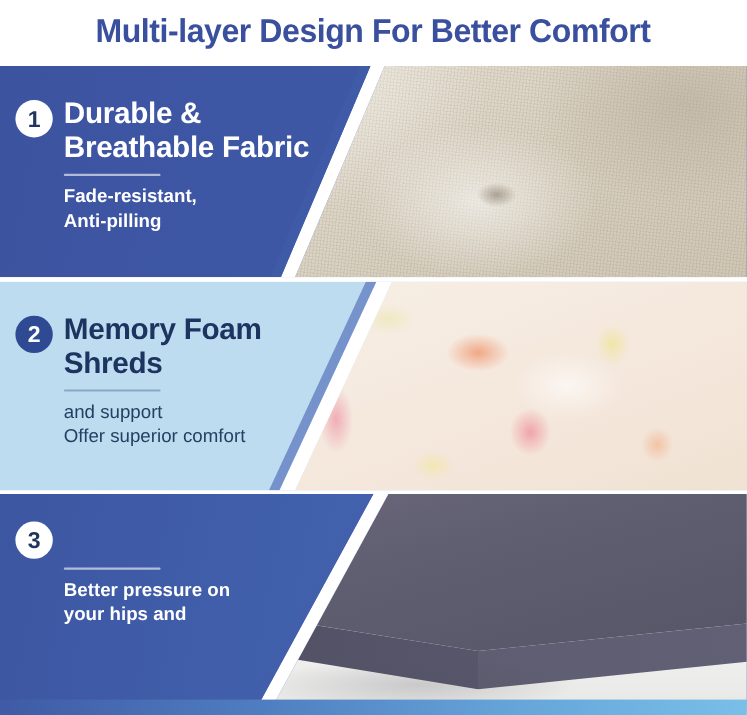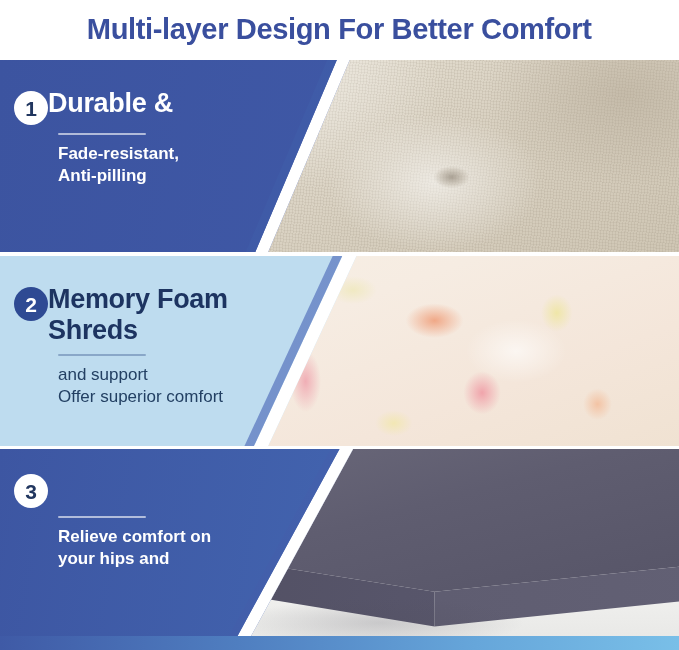--- a/index.html
+++ b/index.html
@@ -169,20 +169,21 @@
     justify-content: center;
     font-size: 21px;
     font-weight: bold;
     line-height: 1;
     margin-top: 3px;
   }
   .badge-light { background: #ffffff; color: #21365f; }
   .badge-dark  { background: #2e4a93; color: #ffffff; }
 
   .headline {
+    margin-left: 10px;
     font-size: 27px;
     font-weight: bold;
     line-height: 1.14;
     letter-spacing: -0.3px;
   }
   .divider {
     height: 2px;
     width: 88px;
     margin: 8px 0 8px 44px;
     border-radius: 1px;
@@ -228,20 +229,21 @@
 
     <div class="diag-white" style="clip-path: polygon(51.5% 0, 39.5% 100%, 37.6% 100%, 49.6% 0);"></div>
 
     <div class="diag-blue" style="clip-path: polygon(49.6% 0, 37.6% 100%, 36.2% 100%, 48.2% 0);"></div>
 
     <div class="copy light-text" style="left: 14px; top: 28px;">
       <div class="headline-row">
         <div class="badge badge-light">1</div>
         <div class="headline">
           <div>Durable &amp;</div>
+          <div>Breathable Fabric</div>
         </div>
       </div>
       <div class="divider"></div>
       <div class="subcopy">
         <div>Fade-resistant,</div>
         <div>Anti-pilling</div>
       </div>
     </div>
   </section>
 
@@ -283,21 +285,21 @@
     <div class="diag-white" style="clip-path: polygon(52.0% 0, 36.5% 100%, 34.5% 100%, 50.0% 0);"></div>
 
     <div class="diag-blue" style="clip-path: polygon(50.0% 0, 34.5% 100%, 33.2% 100%, 48.7% 0);"></div>
 
     <div class="copy light-text" style="left: 14px; top: 22px;">
       <div class="headline-row">
         <div class="badge badge-light">3</div>
       </div>
       <div class="divider"></div>
       <div class="subcopy">
-        <div>Relieve comfort on</div>
+        <div>Better pressure on</div>
         <div>your hips and</div>
       </div>
     </div>
   </section>
 
   <div class="bottom-strip"></div>
 
 </div>
 
 </body></html>

